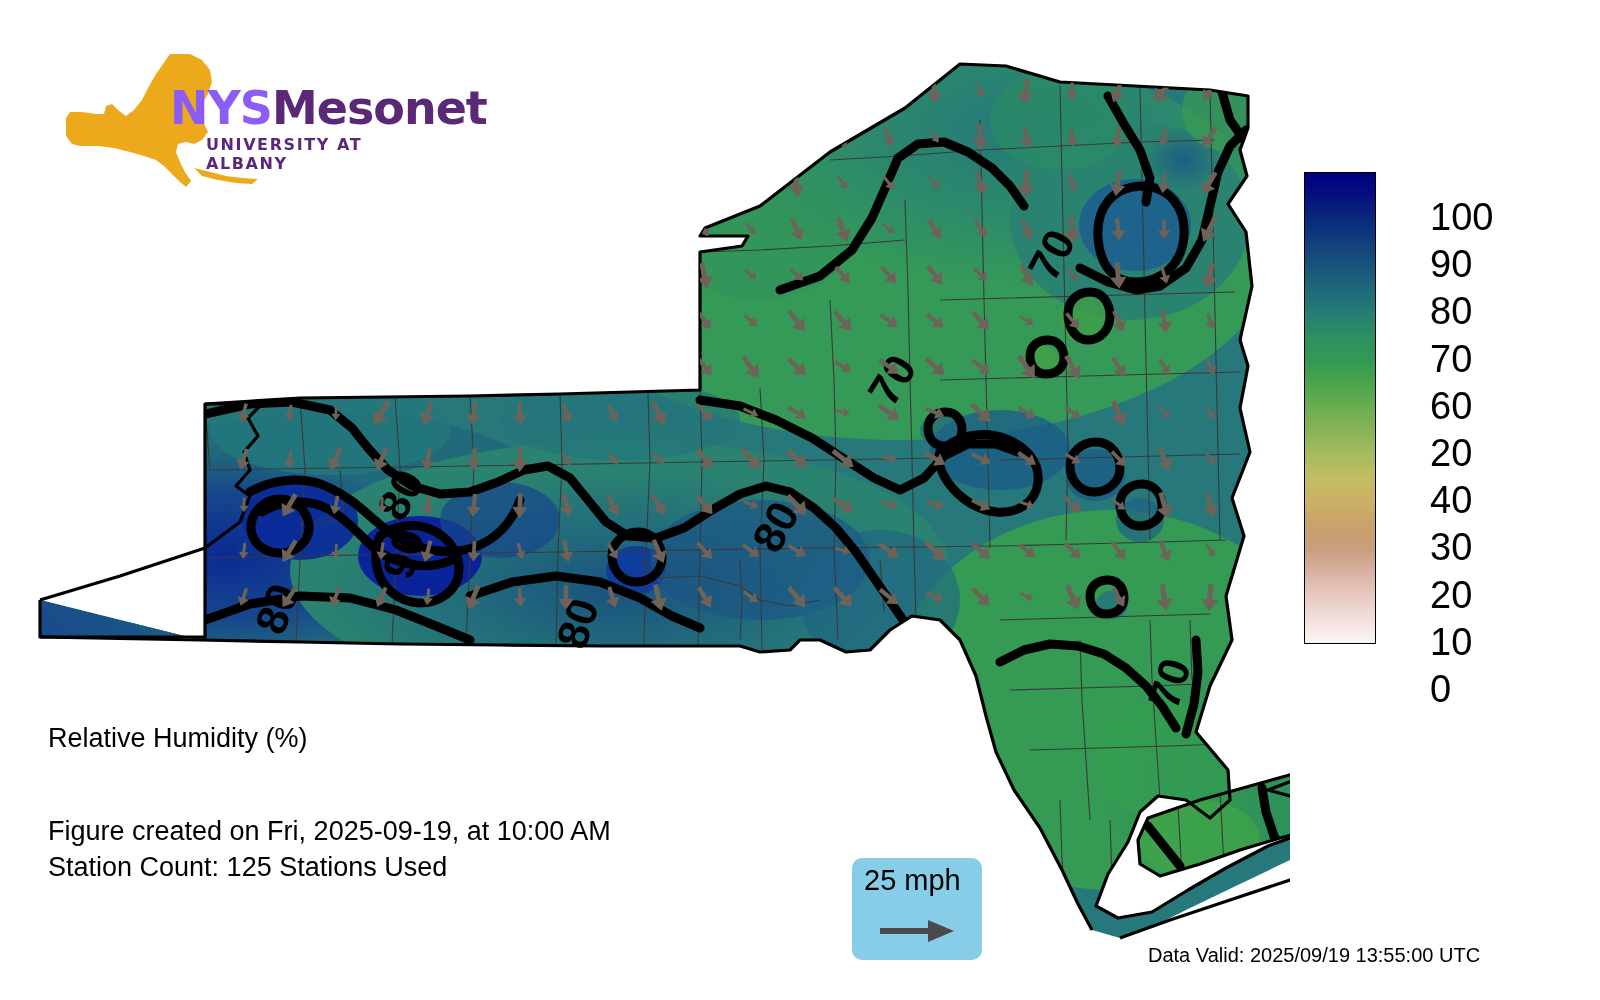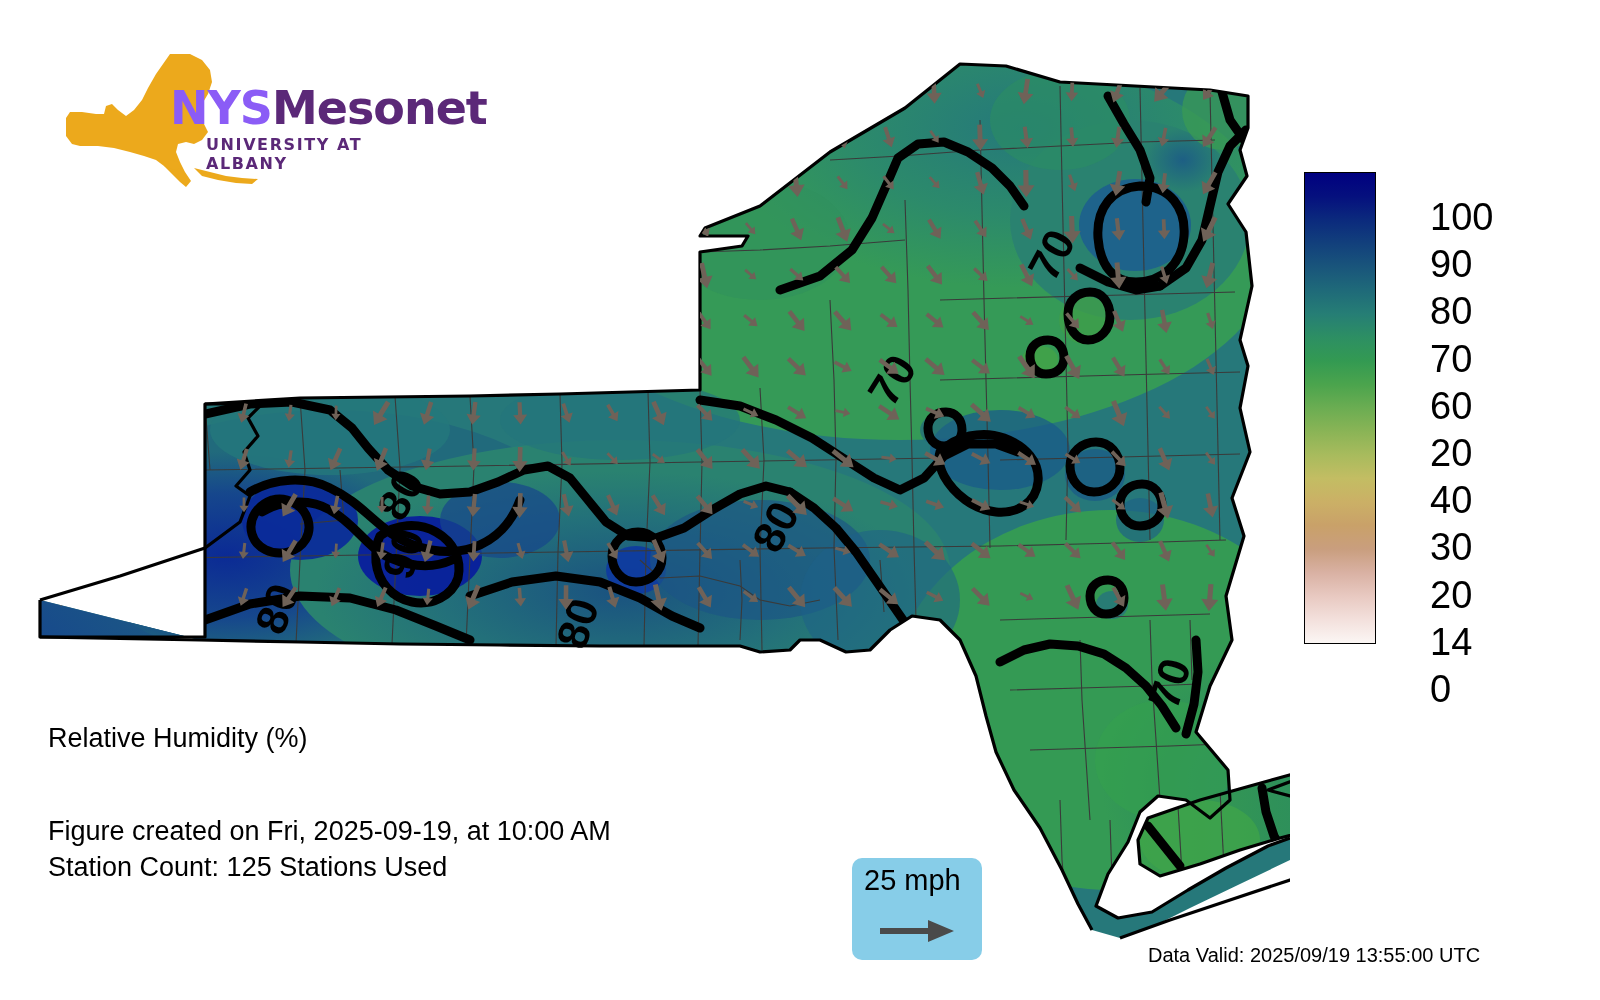--- a/index.html
+++ b/index.html
@@ -714,21 +714,21 @@
   <div id="cbticks">
       <div class="cbtick" style="top: -2px;">100</div>
       <div class="cbtick" style="top: 45.2px;">90</div>
       <div class="cbtick" style="top: 92.4px;">80</div>
       <div class="cbtick" style="top: 139.6px;">70</div>
       <div class="cbtick" style="top: 186.8px;">60</div>
       <div class="cbtick" style="top: 234px;">20</div>
       <div class="cbtick" style="top: 281.2px;">40</div>
       <div class="cbtick" style="top: 328.4px;">30</div>
       <div class="cbtick" style="top: 375.6px;">20</div>
-      <div class="cbtick" style="top: 422.8px;">14</div>
+      <div class="cbtick" style="top: 422.8px;">10</div>
       <div class="cbtick" style="top: 470px;">0</div>
     </div>
 
   <div class="infoline" id="info1">Relative Humidity (%)</div>
   <div class="infoline" id="info2">Figure created on Fri, 2025-09-19, at 10:00 AM</div>
   <div class="infoline" id="info3">Station Count: 125 Stations Used</div>
 
   <div id="windkey">
     <div class="wlabel">25 mph</div>
     <svg class="warrow" viewBox="0 0 76 30">

